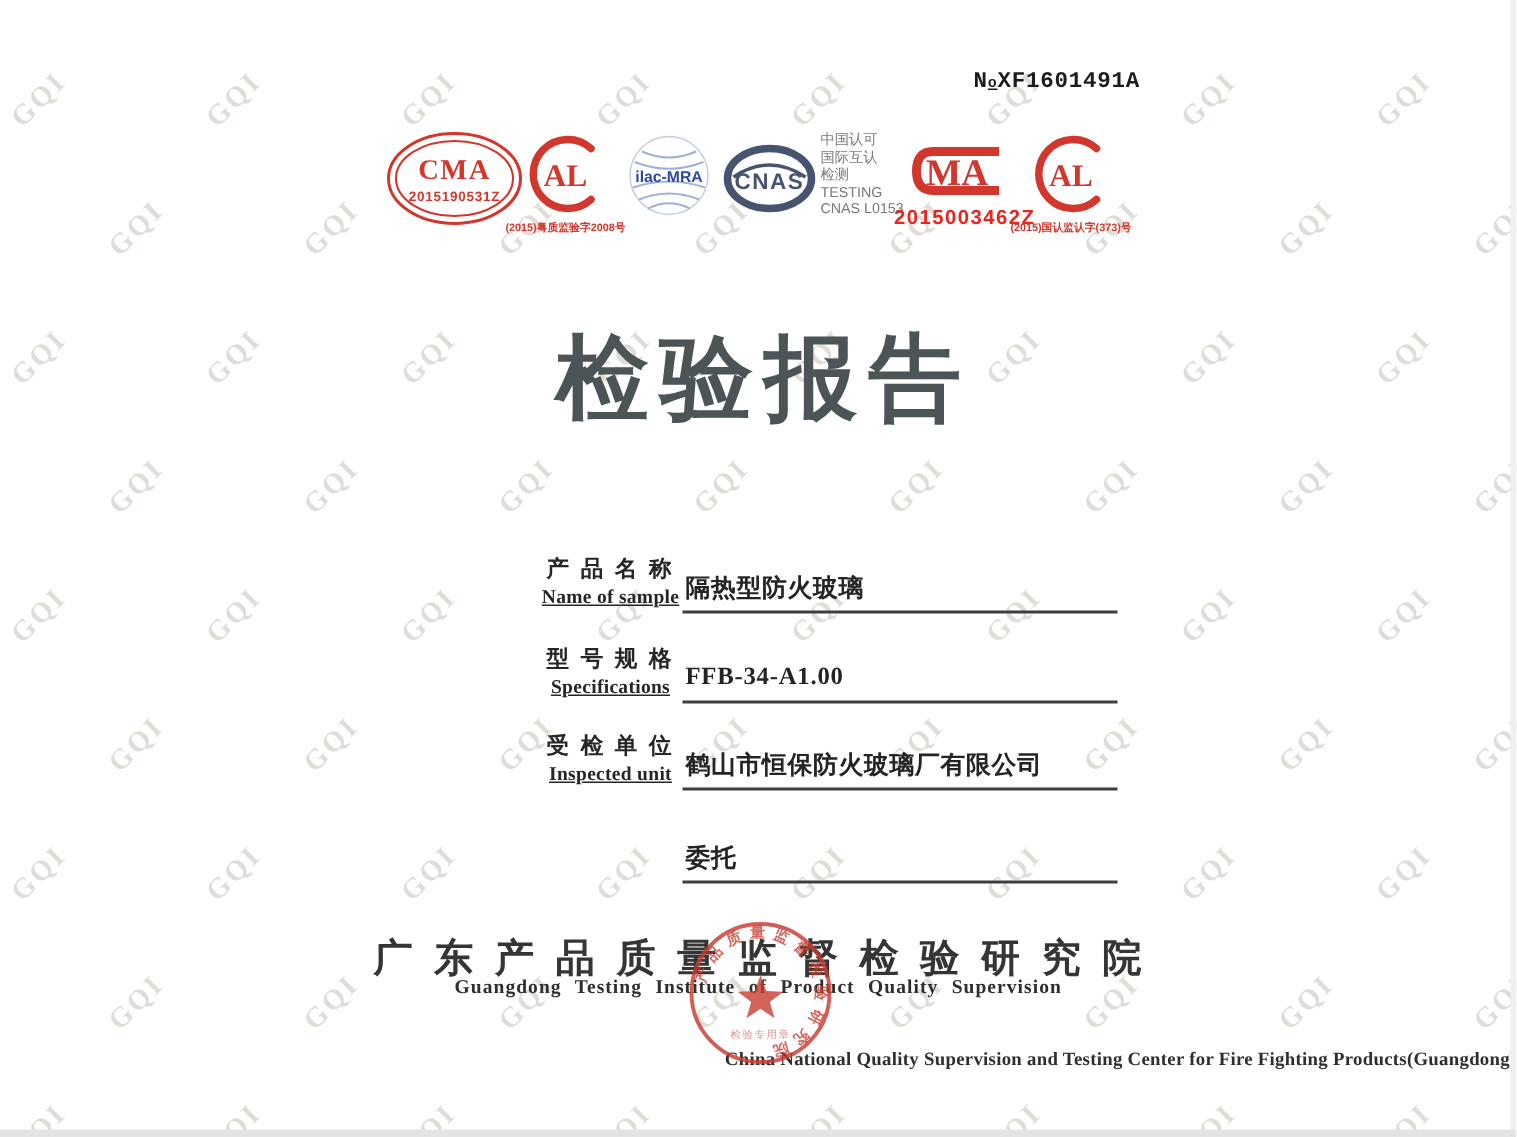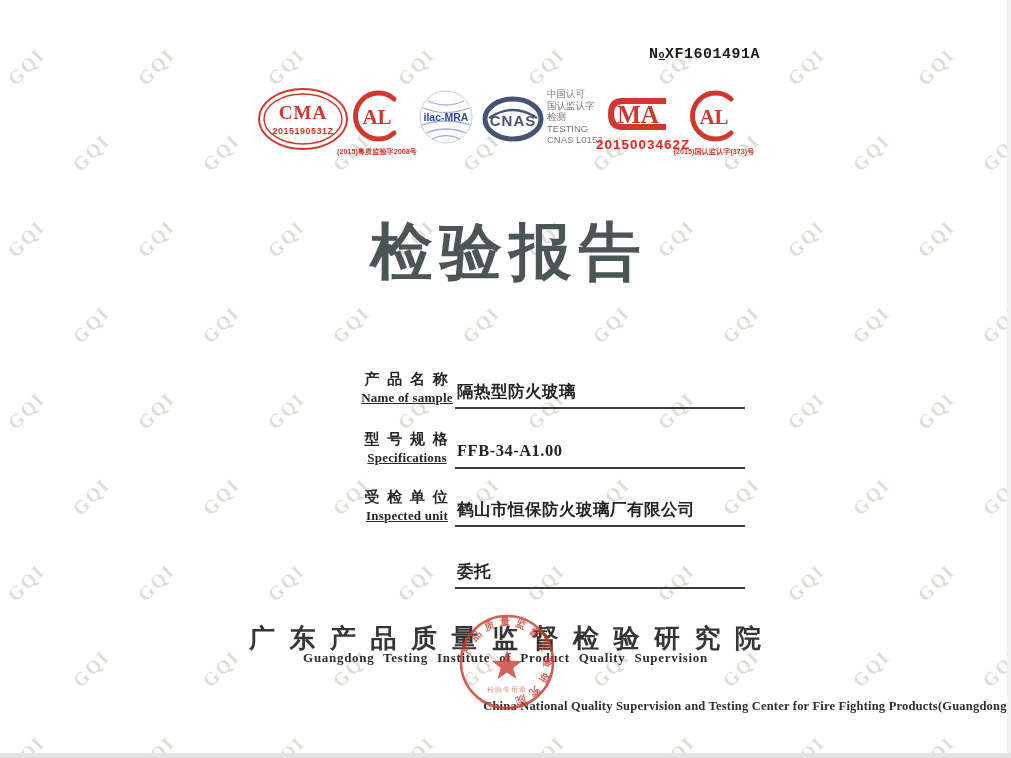--- a/index.html
+++ b/index.html
@@ -189,21 +189,21 @@
   </svg>
 
   <svg class="logo" id="logo-cnas" width="62" height="46" viewBox="0 0 62 46">
     <ellipse class="cnas-ring" cx="31" cy="23" rx="28" ry="20"></ellipse>
     <path class="cnas-swoosh" d="M7 22 Q31 6 55 22"></path>
     <text class="cnas-text" x="31" y="30">CNAS</text>
   </svg>
 
   <div id="accred-text" class="layer">
     <div>中国认可</div>
-    <div>国认监认字</div>
+    <div>国际互认</div>
     <div>检测</div>
     <div>TESTING</div>
     <div>CNAS L0153</div>
   </div>
 
   <svg class="logo" id="logo-ma" width="74" height="44" viewBox="0 0 74 44">
     <path class="ma-c" d="M63 9 H22 Q11 9 11 22 Q11 35 22 35 H63"></path>
     <text class="ma-text" x="38" y="31">MA</text>
   </svg>
   <div id="ma-number" class="layer">2015003462Z</div>

